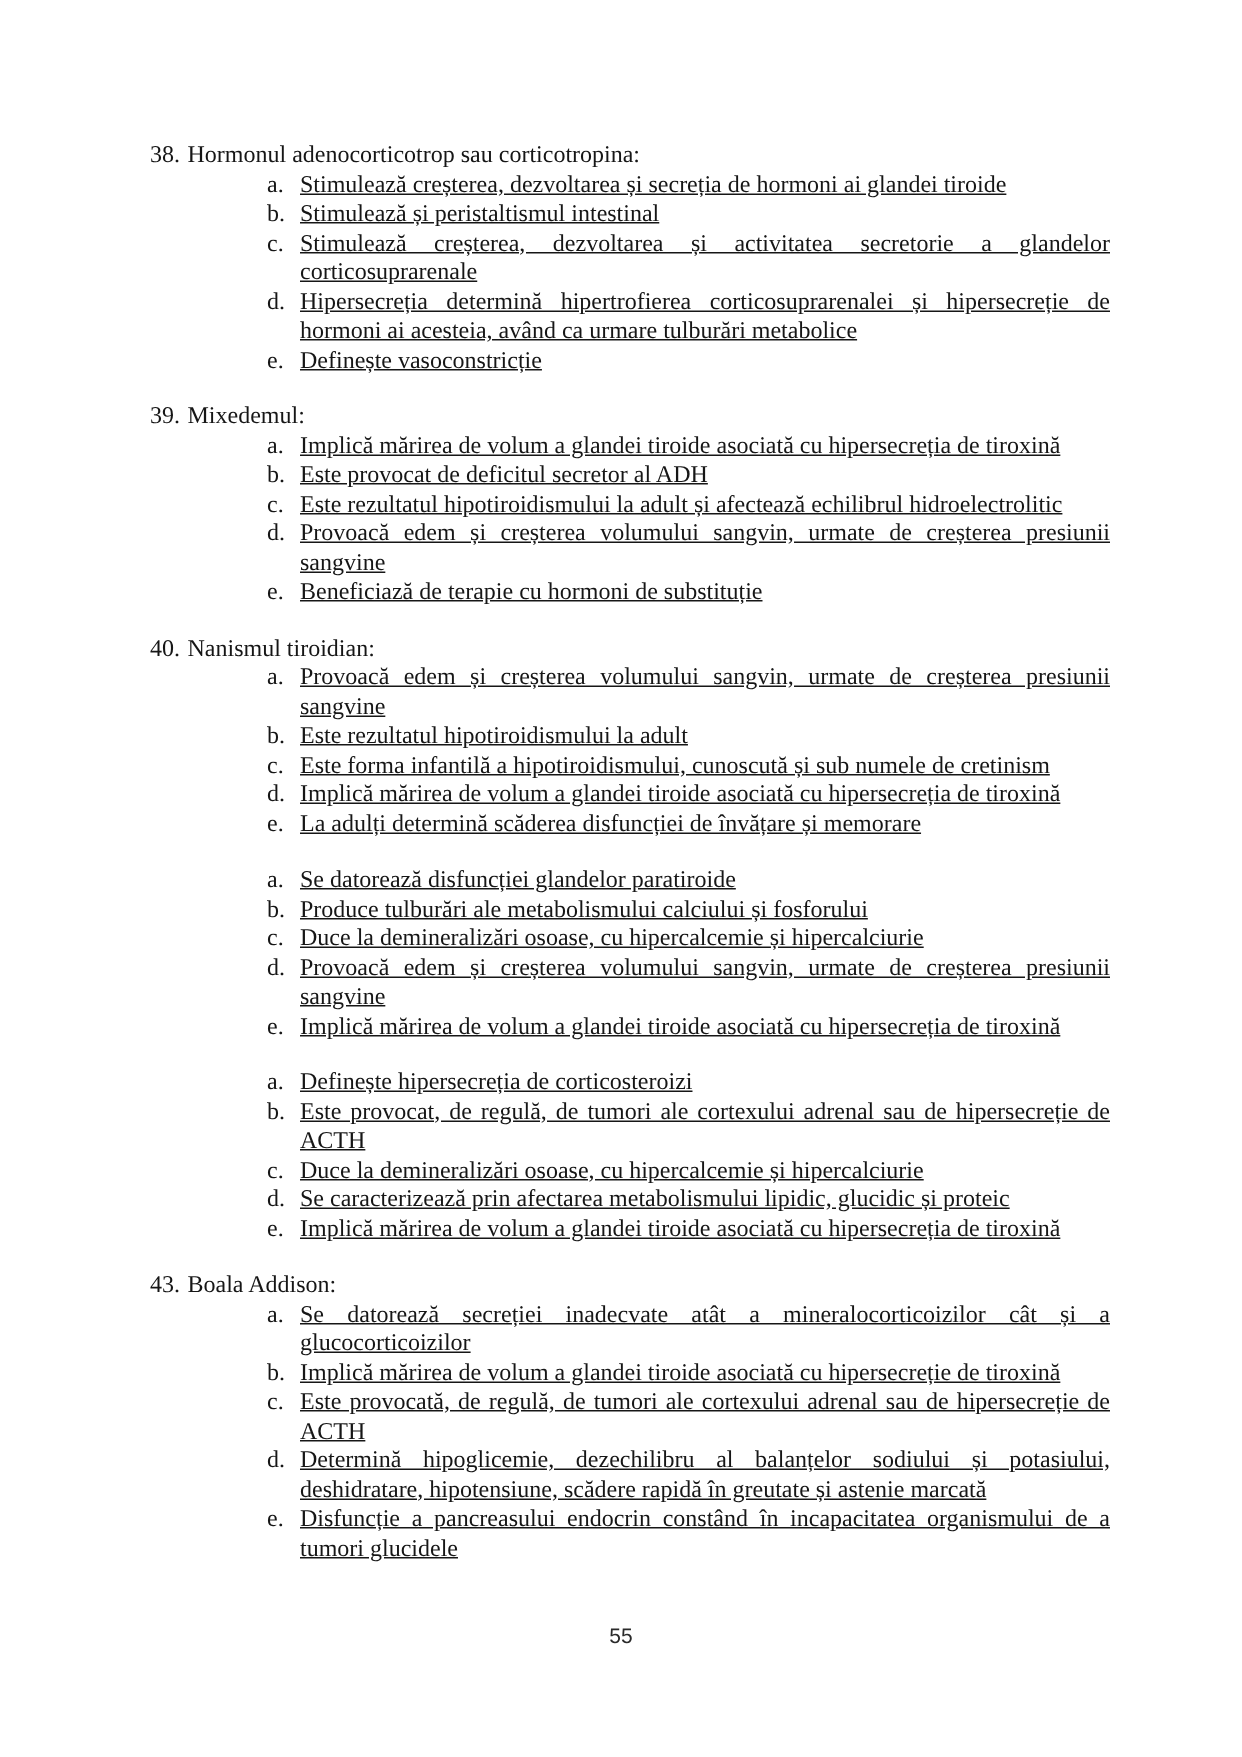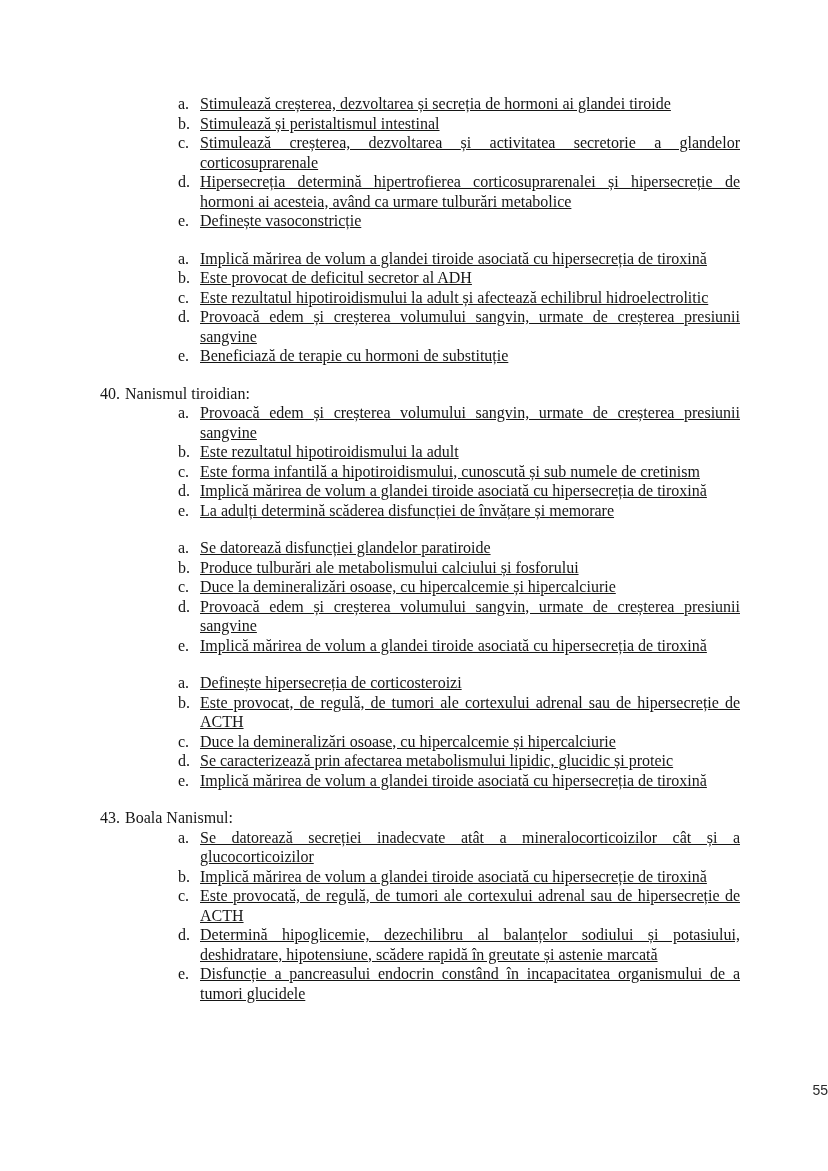--- a/index.html
+++ b/index.html
@@ -27,33 +27,37 @@
   .q-title { flex: 1; }
   .options { margin-left: 78px; }
   .option { display: flex; }
   .opt-letter { flex: 0 0 22px; }
   .opt-text { flex: 1; text-align: justify; text-decoration: underline; }
   .page-number {
     position: absolute;
     left: 0;
     top: 1081px;
     width: 100%;
-    text-align: right;
+    text-align: center;
     font-family: "Liberation Sans", "DejaVu Sans", sans-serif;
     font-size: 14px;
     color: #2a2a2a;
   }
 </style>
 </head>
 <body>
 
 <div class="page">
   <div class="content">
 
     <div class="question">
+      <div class="q-header">
+        <span class="q-num">38.</span>
+        <span class="q-title">Hormonul adenocorticotrop sau corticotropina:</span>
+      </div>
       <div class="options">
         <div class="option">
           <span class="opt-letter">a.</span>
           <span class="opt-text">Stimulează creșterea, dezvoltarea și secreția de hormoni ai glandei tiroide</span>
         </div>
         <div class="option">
           <span class="opt-letter">b.</span>
           <span class="opt-text">Stimulează și peristaltismul intestinal</span>
         </div>
         <div class="option">
@@ -65,20 +69,24 @@
           <span class="opt-text">Hipersecreția determină hipertrofierea corticosuprarenalei și hipersecreție de hormoni ai acesteia, având ca urmare tulburări metabolice</span>
         </div>
         <div class="option">
           <span class="opt-letter">e.</span>
           <span class="opt-text">Definește vasoconstricție</span>
         </div>
       </div>
     </div>
 
     <div class="question">
+      <div class="q-header">
+        <span class="q-num">39.</span>
+        <span class="q-title">Mixedemul:</span>
+      </div>
       <div class="options">
         <div class="option">
           <span class="opt-letter">a.</span>
           <span class="opt-text">Implică mărirea de volum a glandei tiroide asociată cu hipersecreția de tiroxină</span>
         </div>
         <div class="option">
           <span class="opt-letter">b.</span>
           <span class="opt-text">Este provocat de deficitul secretor al ADH</span>
         </div>
         <div class="option">
@@ -171,21 +179,21 @@
         <div class="option">
           <span class="opt-letter">e.</span>
           <span class="opt-text">Implică mărirea de volum a glandei tiroide asociată cu hipersecreția de tiroxină</span>
         </div>
       </div>
     </div>
 
     <div class="question">
       <div class="q-header">
         <span class="q-num">43.</span>
-        <span class="q-title">Boala Nanismul:</span>
+        <span class="q-title">Boala Addison:</span>
       </div>
       <div class="options">
         <div class="option">
           <span class="opt-letter">a.</span>
           <span class="opt-text">Se datorează secreției inadecvate atât a mineralocorticoizilor cât și a glucocorticoizilor</span>
         </div>
         <div class="option">
           <span class="opt-letter">b.</span>
           <span class="opt-text">Implică mărirea de volum a glandei tiroide asociată cu hipersecreție de tiroxină</span>
         </div>

